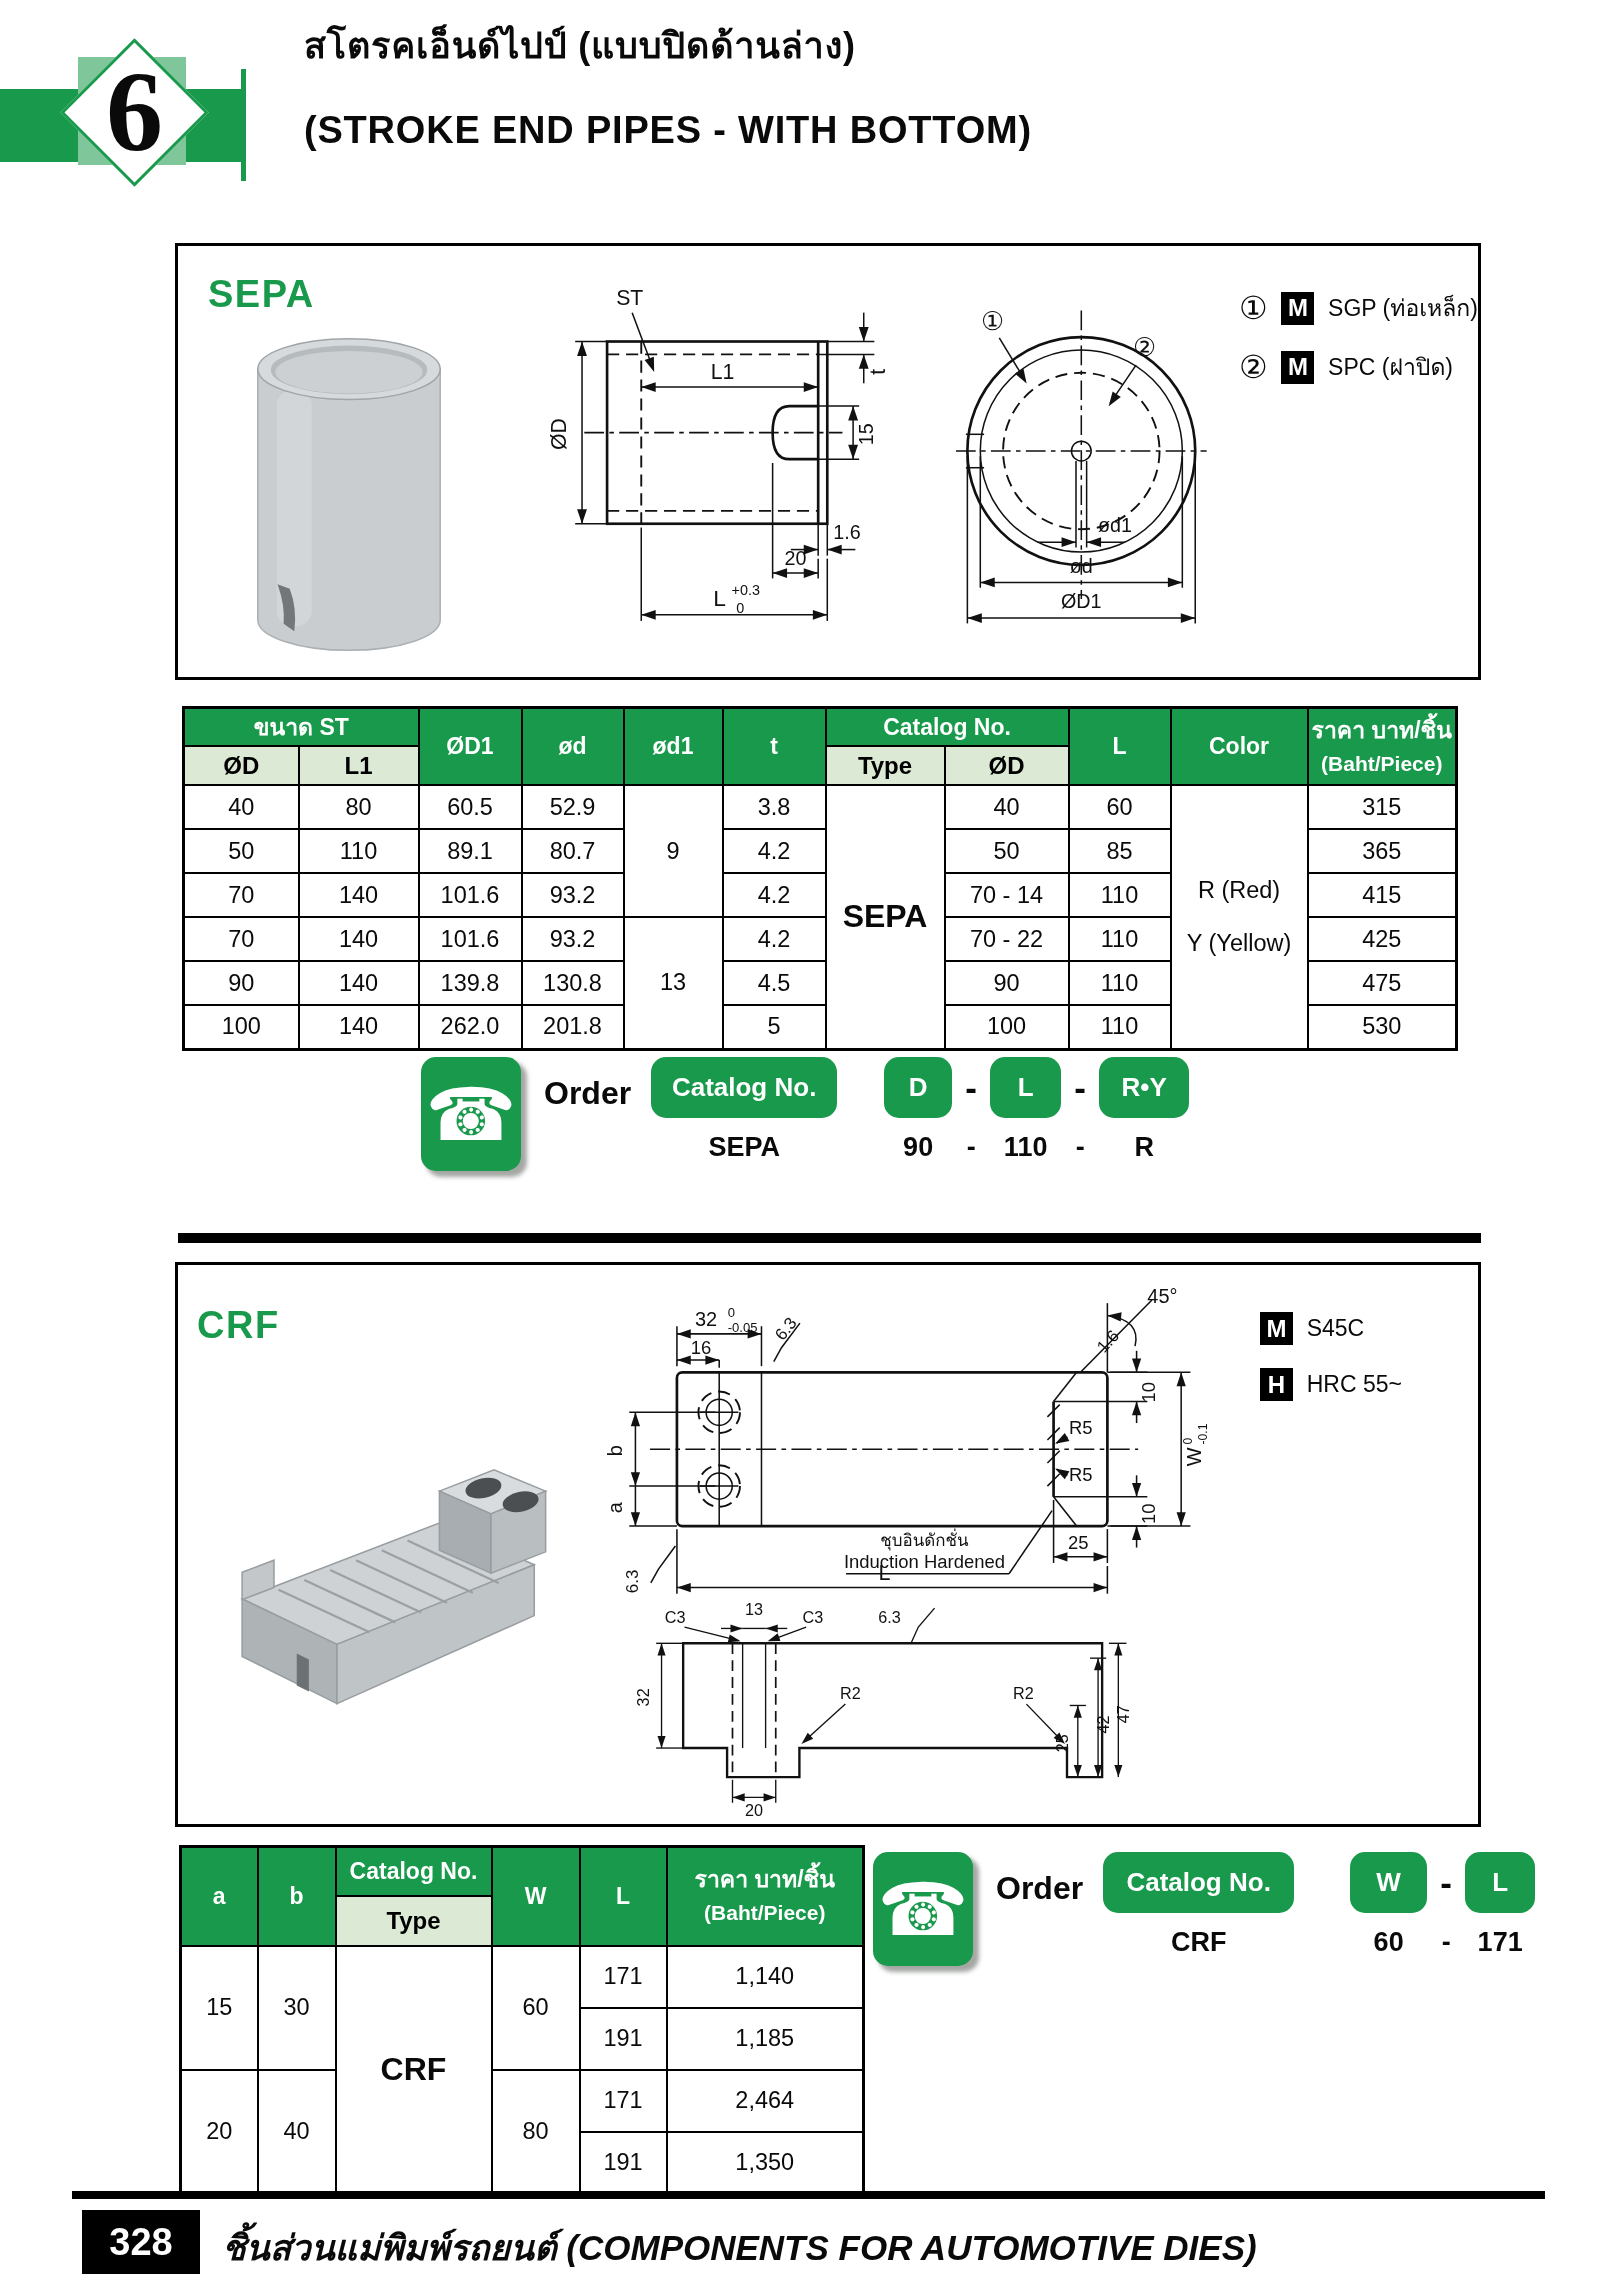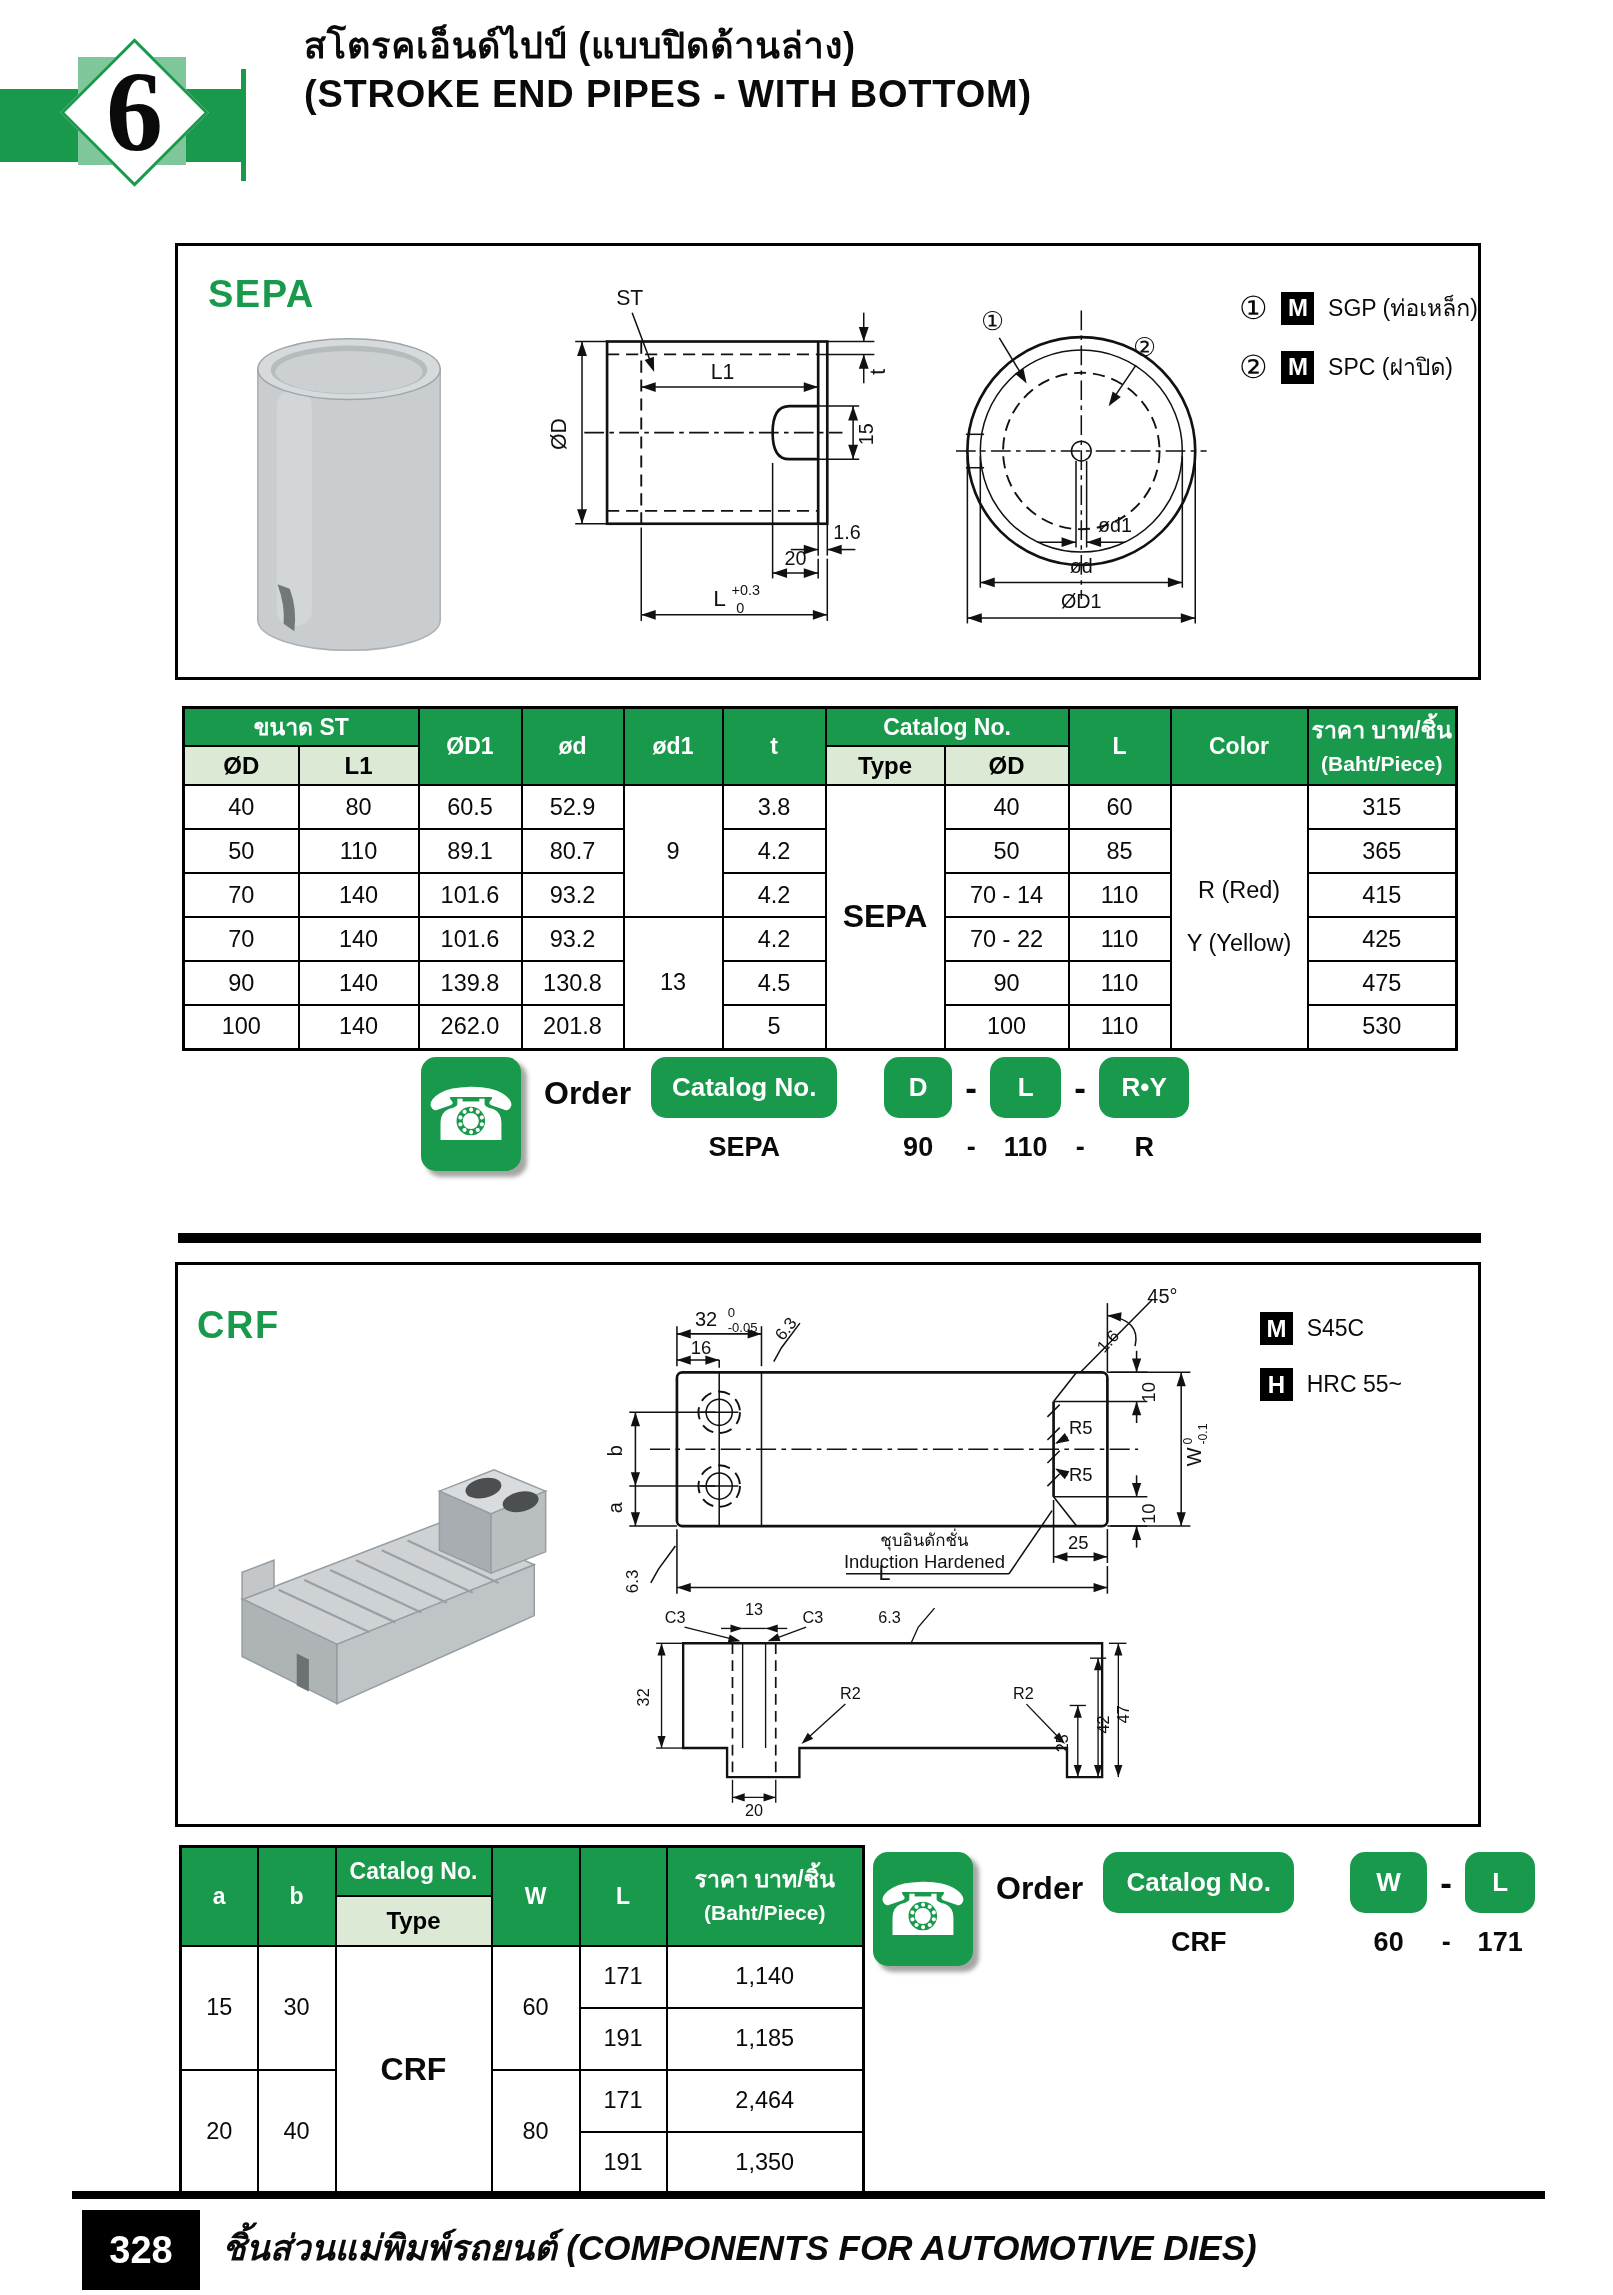--- a/index.html
+++ b/index.html
@@ -15,21 +15,21 @@
   .logo{position:absolute;left:0;top:30px;width:349px;height:186px;}
   .logo-bar{position:absolute;left:0;top:59px;width:244px;height:73px;background:var(--g);}
   .logo-cap{position:absolute;left:241px;top:39px;width:5.3px;height:112px;background:var(--g);}
   .logo-sq{position:absolute;left:78px;top:26.6px;width:108px;height:108px;background:#7fc79b;}
   .logo-diamond{position:absolute;left:82px;top:30px;width:99px;height:99px;background:#fff;
     border:3px solid var(--g);transform:rotate(45deg);}
   .logo-six{position:absolute;left:82px;top:13.7px;width:105px;height:137px;display:flex;align-items:center;
     justify-content:center;font-family:"Liberation Serif",serif;font-size:114px;font-weight:bold;}
   .titles{position:absolute;left:304px;top:21px;}
   .title-thai{font-size:36px;font-weight:bold;line-height:50px;letter-spacing:0.8px;}
-  .title-en{font-size:38px;font-weight:bold;line-height:47px;letter-spacing:0.8px;}
+  .title-en{font-size:38px;font-weight:bold;line-height:47px;letter-spacing:0.8px;margin-top:36px;}
 
   
   .panel{position:absolute;border:3.8px solid #000;background:#fff;}
   .panel-sepa{left:175px;top:243px;width:1300px;height:431px;}
   .panel-crf{left:175px;top:1262px;width:1300px;height:559px;}
   .series-label{position:absolute;color:var(--g);font-size:38px;font-weight:bold;letter-spacing:1.5px;}
 
   .materials{position:absolute;display:flex;flex-direction:column;gap:23px;}
   .mat-row{display:flex;align-items:center;gap:13.7px;}
   .mat-num{font-size:32px;line-height:32px;}
@@ -80,21 +80,21 @@
   .blank-cell{height:61px;}
   .ex-cell{margin-top:13.7px;text-align:center;font-size:27px;font-weight:bold;}
 
   
   .sec2-title{position:absolute;left:182px;top:1175px;font-family:"Liberation Serif",serif;
     font-size:41px;font-weight:bold;letter-spacing:0.8px;}
   .sec2-bar{position:absolute;left:178px;top:1233px;width:1303px;height:10px;background:#000;}
 
   
   .footer-bar{position:absolute;left:72px;top:2191px;width:1473px;height:8.4px;background:#000;}
-  .page-num{position:absolute;left:82px;top:2210px;width:118px;height:80px;background:#000;color:#fff;
+  .page-num{position:absolute;left:82px;top:2210px;width:118px;height:64px;background:#000;color:#fff;
     display:flex;align-items:center;justify-content:center;font-size:38px;font-weight:bold;}
   .footer-text{position:absolute;left:222px;top:2220px;font-size:35px;font-weight:bold;font-style:italic;}
 </style>
 </head>
 <body>
 
 <div class="page">
 
   <div class="logo">
     <div class="logo-bar"></div>

